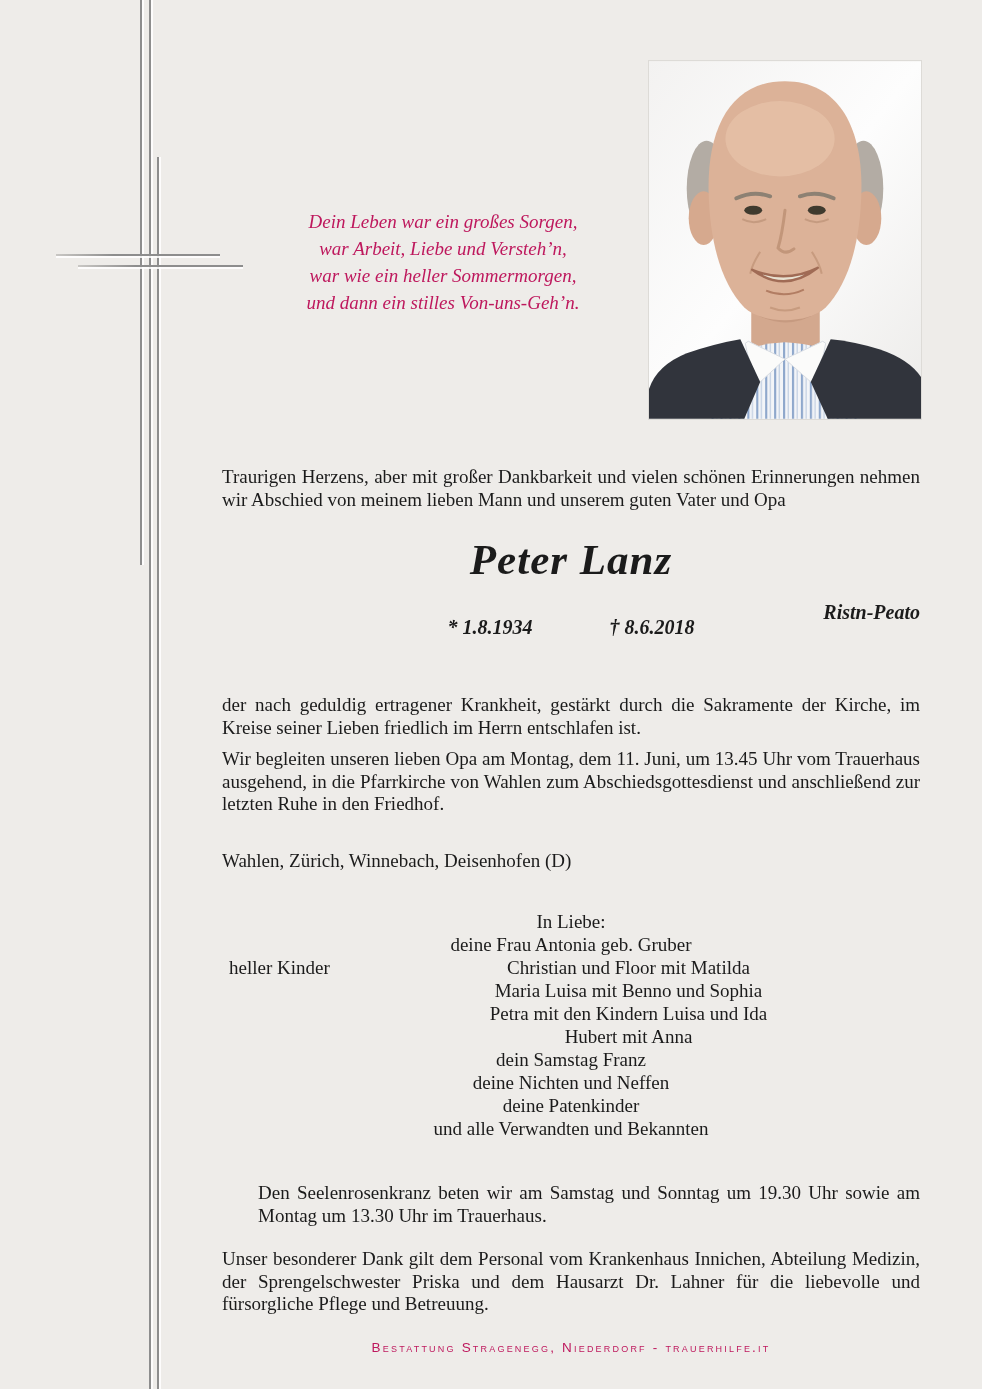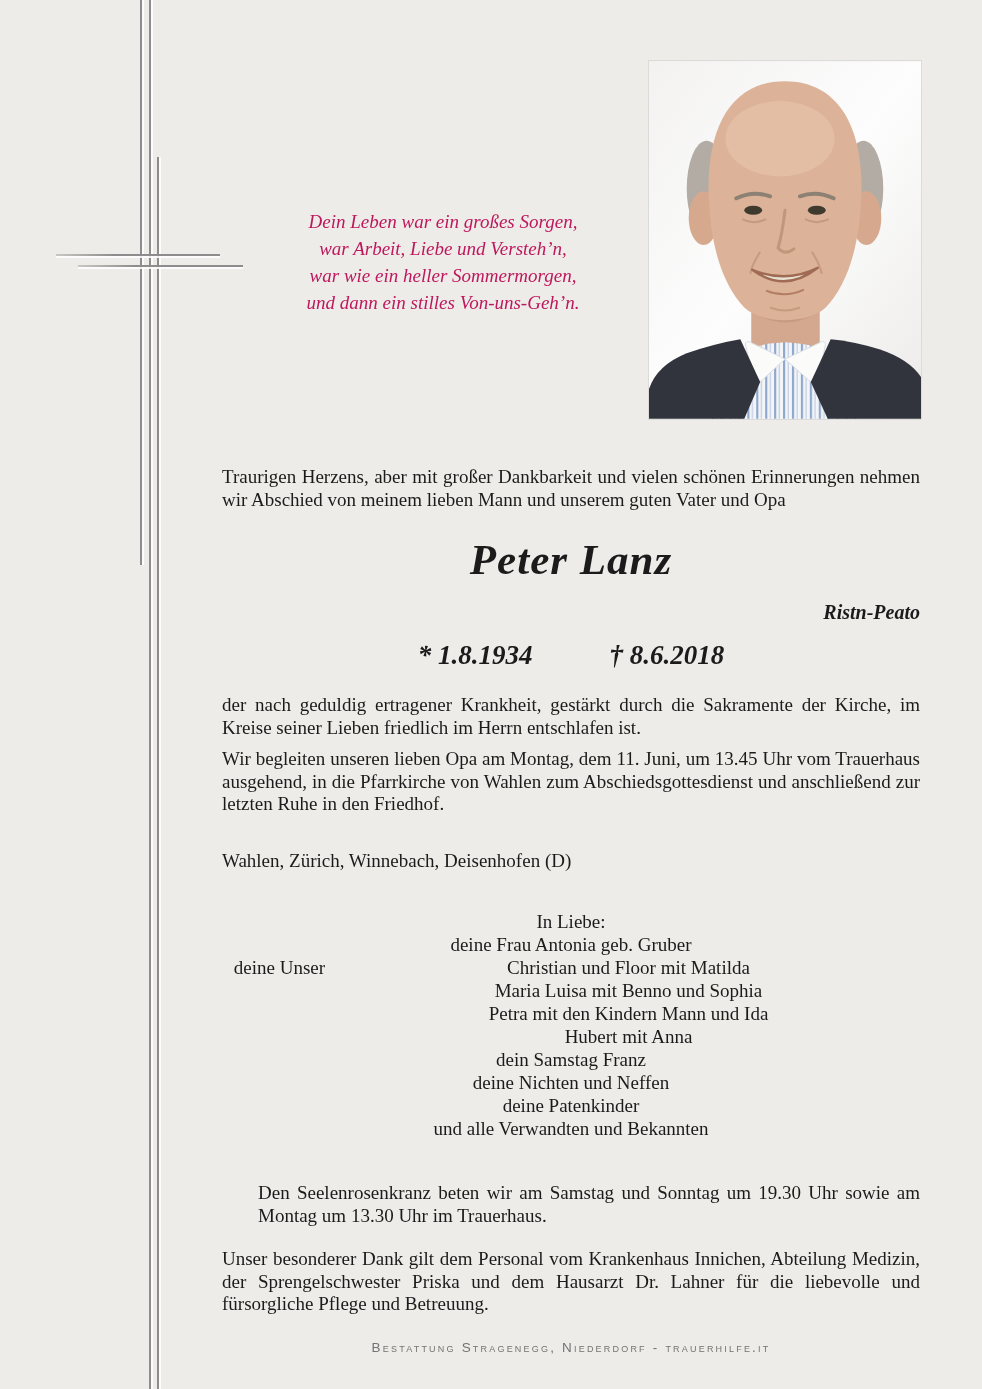--- a/index.html
+++ b/index.html
@@ -38,39 +38,39 @@
   .photo svg{display:block;}
   
   .column{position:absolute;left:222px;top:0;width:698px;height:1389px;}
   .block{position:absolute;left:0;right:0;margin:0;font-size:19px;line-height:22.5px;}
   .justify{text-align:justify;}
   .intro{top:466px;}
   .name{top:536px;text-align:center;font-size:43px;line-height:48px;
         font-weight:bold;font-style:italic;letter-spacing:1px;}
   .housename{top:596px;text-align:right;font-size:20px;line-height:32px;
         font-weight:bold;font-style:italic;}
-  .dates{top:644px;display:flex;justify-content:center;gap:77px;
-        font-size:27px;font-weight:bold;font-style:italic;}
+  .dates{top:616px;display:flex;justify-content:center;gap:77px;
+        font-size:20px;font-weight:bold;font-style:italic;}
   .par-death{top:694px;}
   .par-funeral{top:748px;}
   .places{top:850px;}
   .family{top:910px;line-height:23px;text-align:center;}
   .children-row{display:flex;}
   .children-label{width:115px;flex:none;}
   .children-list{flex:1;}
   .rosary{top:1182px;margin-left:36px;}
   .thanks{top:1248px;}
   
   .footer{
     position:absolute;left:222px;width:698px;top:1340px;
     text-align:center;
     font-family:"Liberation Sans", sans-serif;
     font-variant:small-caps;
     letter-spacing:2.2px;
-    font-size:13.5px;color:#737373;
+    font-size:13.5px;color:#be185d;
   }
 </style>
 </head>
 <body>
 
 <div class="page">
 
   <div class="cross">
     <div class="vline vline-a"></div>
     <div class="vline vline-b"></div>
@@ -157,25 +157,25 @@
     <p class="block justify par-death">der nach geduldig ertragener Krankheit, gestärkt durch die Sakramente der Kirche, im Kreise seiner Lieben friedlich im Herrn entschlafen ist.</p>
 
     <p class="block justify par-funeral">Wir begleiten unseren lieben Opa am Montag, dem 11. Juni, um 13.45 Uhr vom Trauerhaus ausgehend, in die Pfarrkirche von Wahlen zum Abschiedsgottesdienst und anschließend zur letzten Ruhe in den Friedhof.</p>
 
     <p class="block places">Wahlen, Zürich, Winnebach, Deisenhofen (D)</p>
 
     <div class="block family">
       <div>In Liebe:</div>
       <div>deine Frau Antonia geb. Gruber</div>
       <div class="children-row">
-        <div class="children-label">deine Unser</div>
+        <div class="children-label">heller Kinder</div>
         <div class="children-list">
           <div>Christian und Floor mit Matilda</div>
           <div>Maria Luisa mit Benno und Sophia</div>
-          <div>Petra mit den Kindern Mann und Ida</div>
+          <div>Petra mit den Kindern Luisa und Ida</div>
           <div>Hubert mit Anna</div>
         </div>
       </div>
       <div>dein Samstag Franz</div>
       <div>deine Nichten und Neffen</div>
       <div>deine Patenkinder</div>
       <div>und alle Verwandten und Bekannten</div>
     </div>
 
     <p class="block justify rosary">Den Seelenrosenkranz beten wir am Samstag und Sonntag um 19.30 Uhr sowie am Montag um 13.30 Uhr im Trauerhaus.</p>

